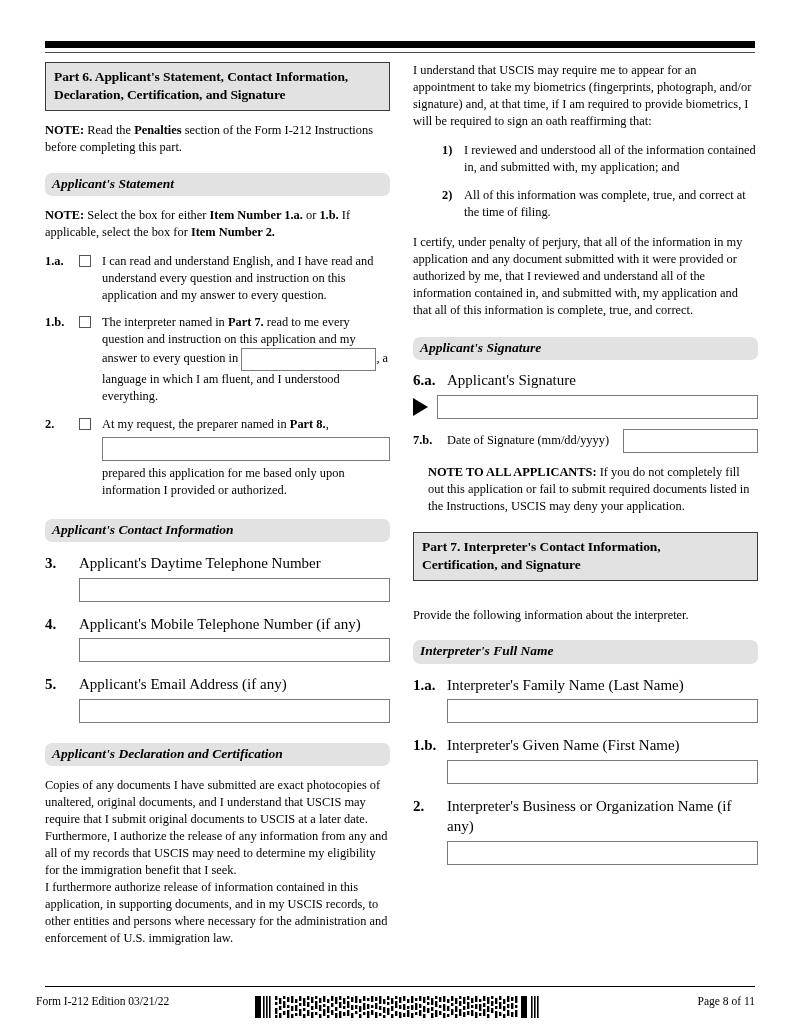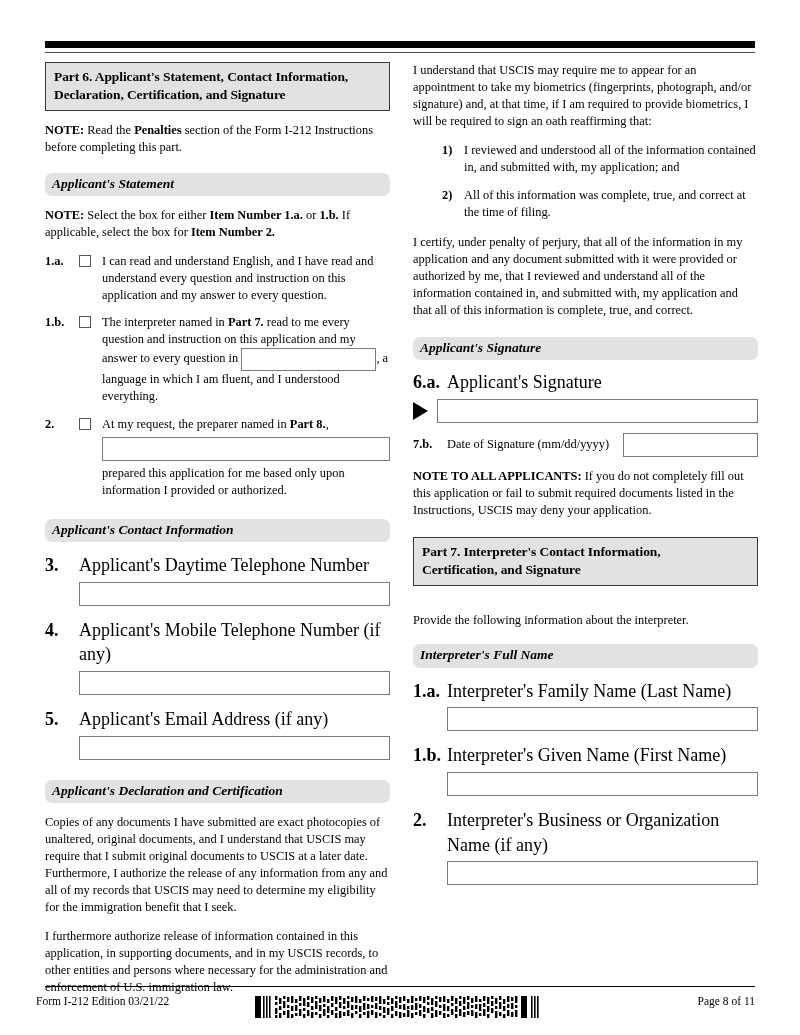--- a/index.html
+++ b/index.html
@@ -134,21 +134,21 @@
     width: 0; height: 0;
     border-top: 9px solid transparent;
     border-bottom: 9px solid transparent;
     border-left: 15px solid #000;
     margin-right: 9px;
   }
 
   
   .field-label {
     display: flex;
-    font-size: 18px;
+    font-size: 15px;
     line-height: 1.37;
   }
   .field-label .num {
     flex: 0 0 auto;
     font-weight: bold;
     width: 34px;
   }
 
   
   .footer-rule {
@@ -245,21 +245,21 @@
       <div class="field-label">
         <span class="num">5.</span>
         <span>Applicant's Email Address (if any)</span>
       </div>
       <div class="inputbox" style="margin-left:34px;margin-top:4px;"></div>
     </div>
 
     <div class="sub-header" style="margin-top:20px;">Applicant's Declaration and Certification</div>
 
     <div class="para" style="margin-top:11px;">Copies of any documents I have submitted are exact photocopies of unaltered, original documents, and I understand that USCIS may require that I submit original documents to USCIS at a later date.  Furthermore, I authorize the release of any information from any and all of my records that USCIS may need to determine my eligibility for the immigration benefit that I seek.</div>
-    <div class="para" style="margin-top:12px;">I furthermore authorize release of information contained in this application, in supporting documents, and in my USCIS records, to other entities and persons where necessary for the administration and enforcement of U.S. immigration law.</div>
+    <div class="para" style="">I furthermore authorize release of information contained in this application, in supporting documents, and in my USCIS records, to other entities and persons where necessary for the administration and enforcement of U.S. immigration law.</div>
 
   </div>
 
   <div class="col col-right">
 
     <div class="para">I understand that USCIS may require me to appear for an appointment to take my biometrics (fingerprints, photograph, and/or signature) and, at that time, if I am required to provide biometrics, I will be required to sign an oath reaffirming that:</div>
 
     <div class="numlist-item" style="margin-top:12px;margin-left:29px;">
       <span class="numlist-mark">1)</span>
       <span>I reviewed and understood all of the information contained in, and submitted with, my application; and</span>
@@ -284,21 +284,21 @@
         <span class="inputbox" style="flex:1 1 auto;"></span>
       </div>
     </div>
 
     <div style="margin-top:10px;display:flex;align-items:center;">
       <span class="num" style="font-weight:bold;width:34px;flex:0 0 auto;font-size:12.4px;">7.b.</span>
       <span style="flex:0 0 auto;font-size:12.4px;">Date of Signature (mm/dd/yyyy)</span>
       <span class="inputbox" style="margin-left:14px;flex:1 1 auto;"></span>
     </div>
 
-    <div class="note" style="margin-top:11px;">
+    <div class="note" style="margin-top:11px;margin-left:15px;">
       <span class="b">NOTE TO ALL APPLICANTS:</span><span>  If you do not completely fill out this application or fail to submit required documents listed in the Instructions, USCIS may deny your application.</span>
     </div>
 
     <div class="part-header" style="margin-top:18px;">Part 7.  Interpreter's Contact Information, Certification, and Signature</div>
 
     <div class="para" style="margin-top:26px;font-family:Liberation Serif, serif;">Provide the following information about the interpreter.</div>
 
     <div class="sub-header" style="margin-top:16px;">Interpreter's Full Name</div>
 
     <div style="margin-top:11px;">

